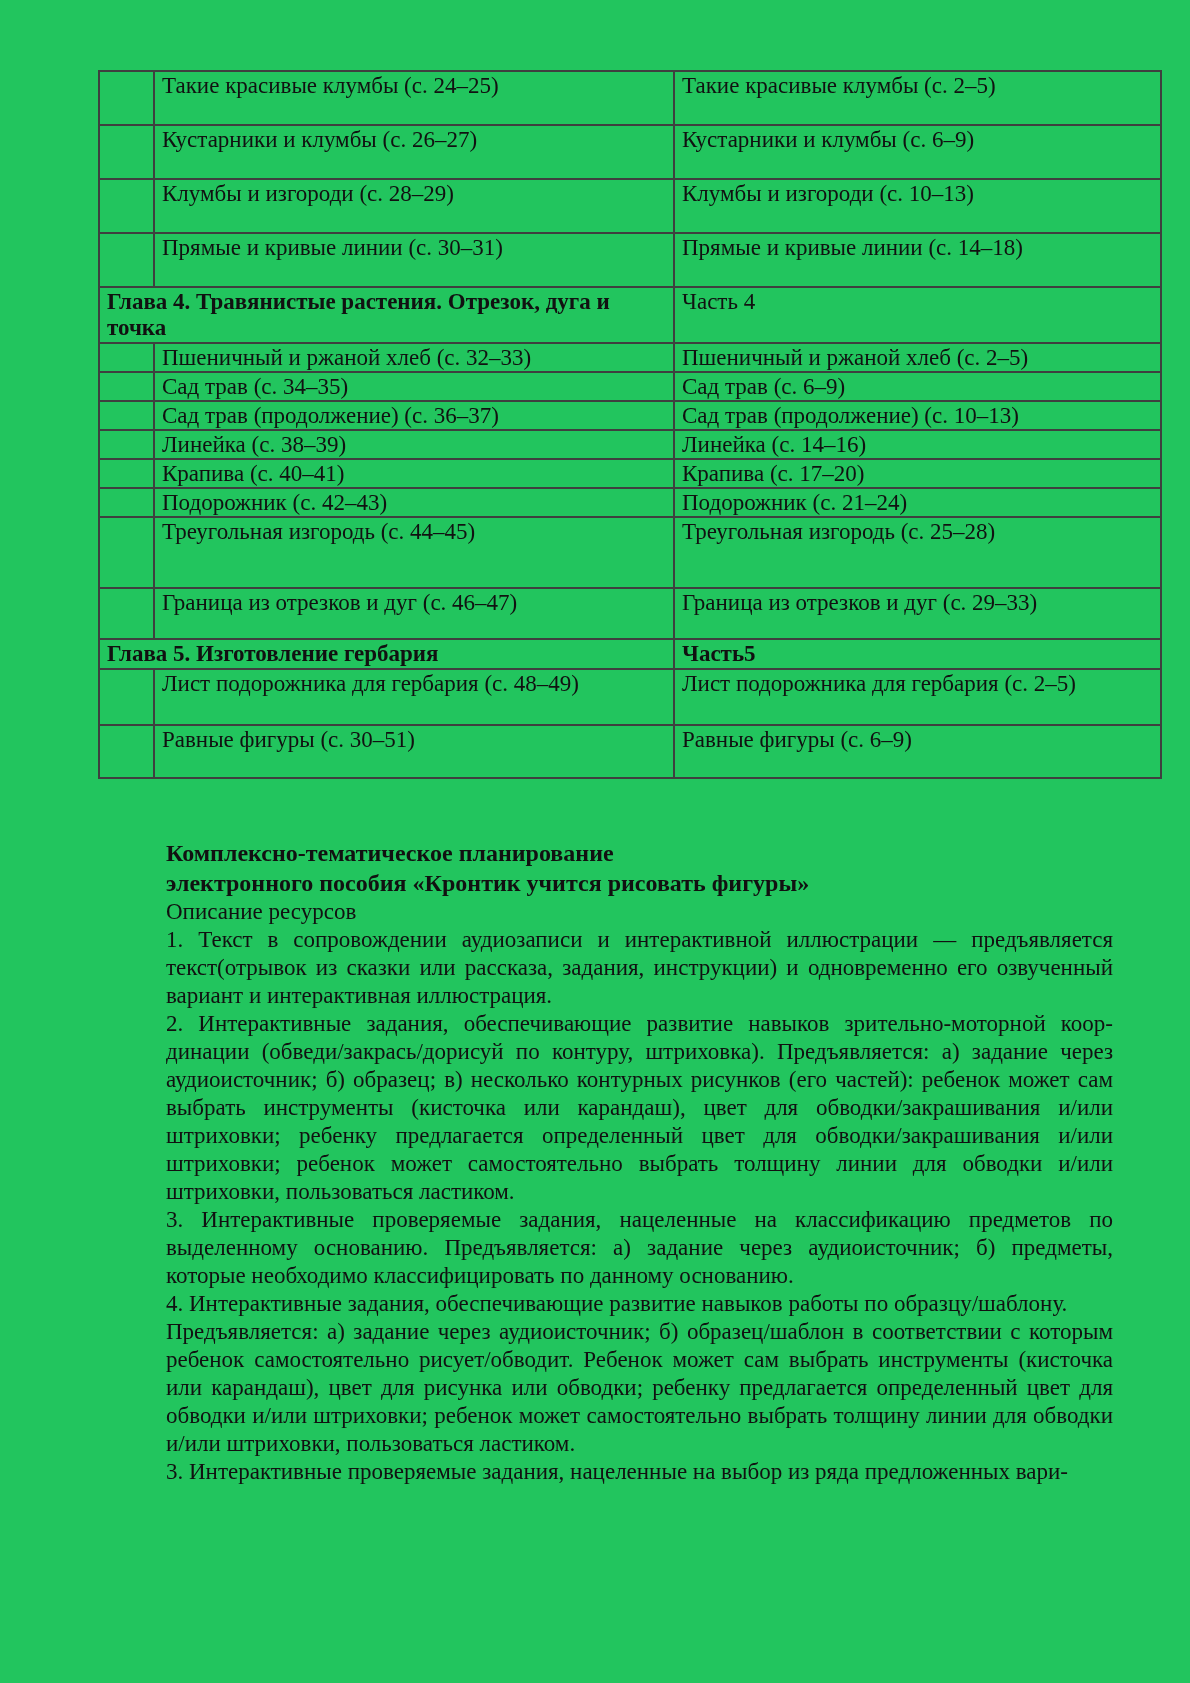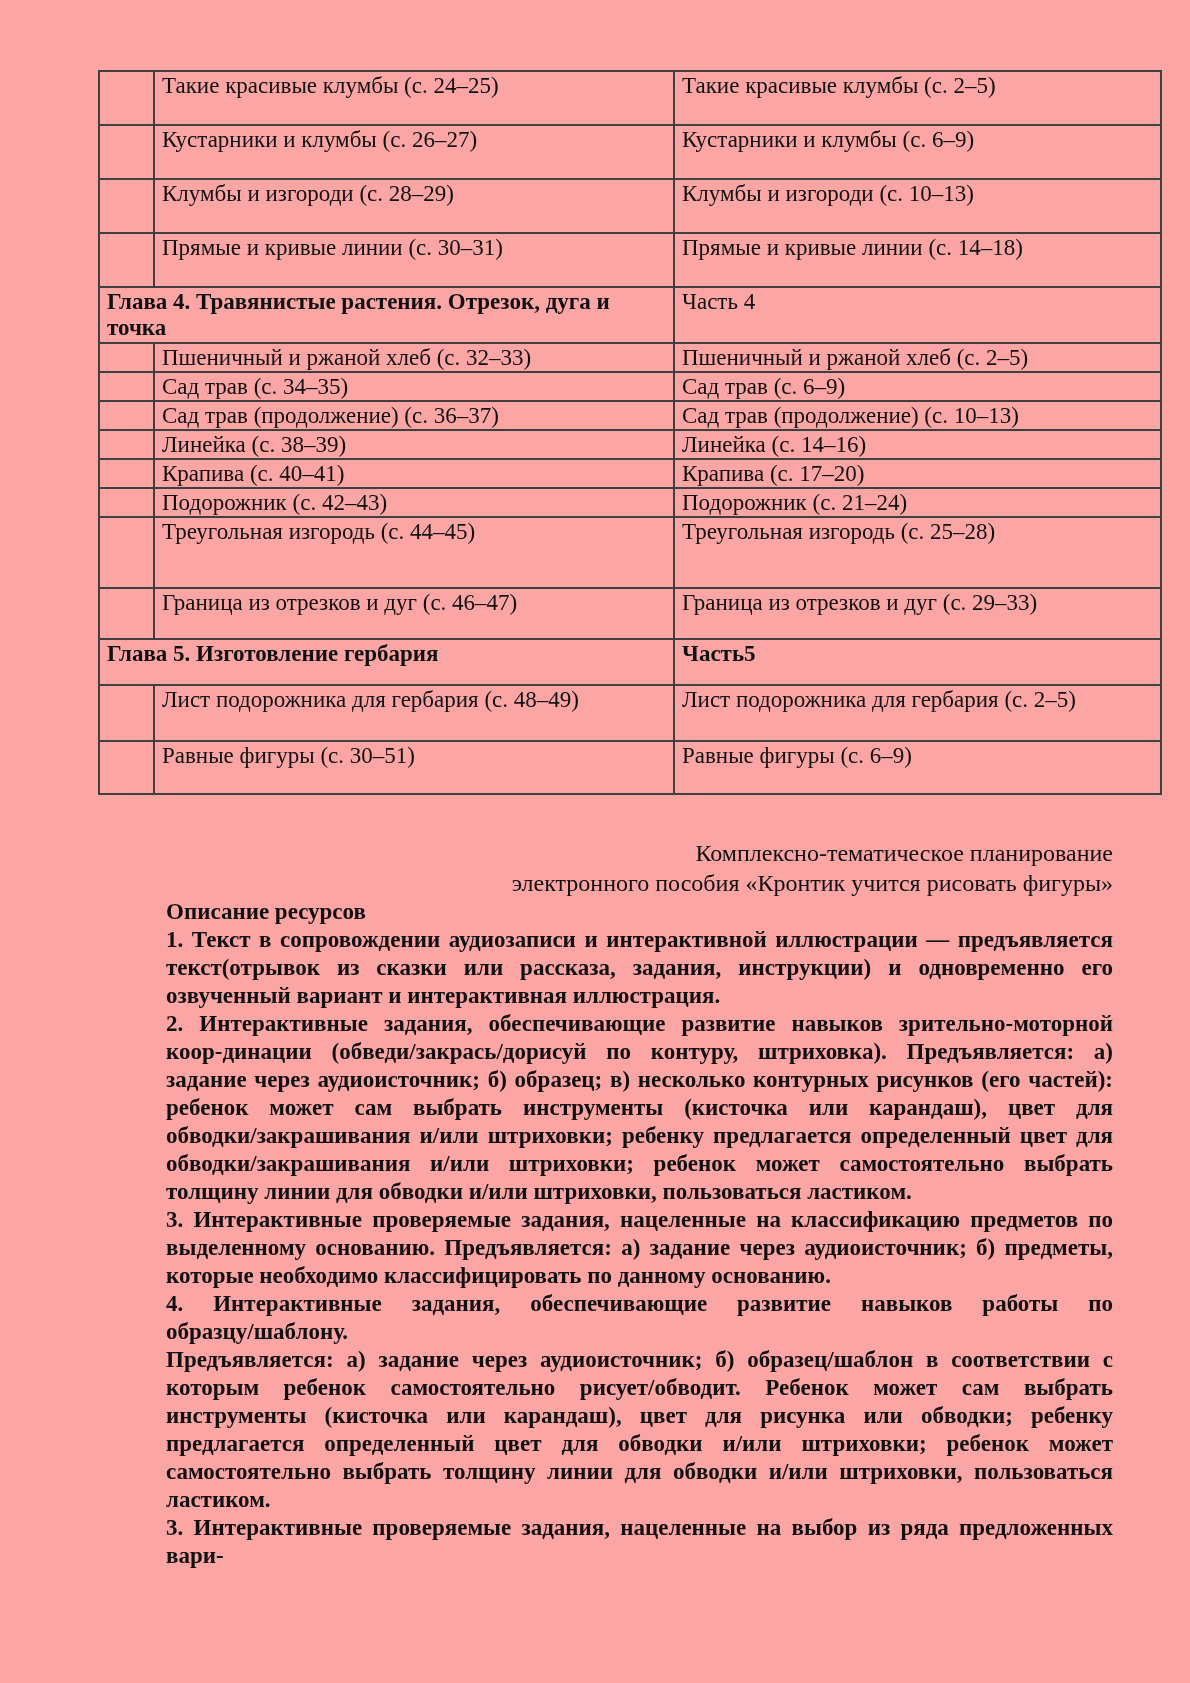--- a/index.html
+++ b/index.html
@@ -1,20 +1,20 @@
 <!DOCTYPE html>
 <html lang="ru"><head>
 <meta charset="utf-8">
 <style>
   html,body{margin:0;padding:0;background:#e8e8e8;}
   .page{
     position:relative;
     width:1190px;height:1683px;
     margin:0 auto;
-    background:#fca5a5;
+    background:#22c55e;
     font-family:"Liberation Serif","DejaVu Serif",serif;
     color:#111111;
     overflow:hidden;
   }
   
   table.toc{
     position:absolute;left:98px;top:70px;
     width:1062px;
     border-collapse:collapse;
     table-layout:fixed;
@@ -26,39 +26,39 @@
     vertical-align:top;
     padding:1px 6px 0 7px;
     overflow:hidden;
   }
   table.toc td.numcell{padding:0;}
   tr.h54{height:54px;}
   tr.h56{height:56px;}
   tr.h55{height:71px;}
   tr.h53{height:53px;}
   tr.h51{height:51px;}
-  tr.h30{height:46px;}
+  tr.h30{height:30px;}
   tr.h28{height:28px;}
   tr.chapter td{font-weight:bold;}
   tr.chapter td.part-normal{font-weight:normal;}
   
   .textblock{
     position:absolute;left:166px;top:838px;
     width:947px;
     font-size:23px;
     line-height:28px;
     text-align:justify;
   }
   .doc-title{
-    text-align:right;
-    font-weight:normal;
+    text-align:left;
+    font-weight:bold;
     font-size:24px;
     line-height:30px;
   }
-  .textblock p{margin:0;font-weight:bold;}
+  .textblock p{margin:0;}
 </style>
 </head>
 <body>
 
 <div class="page">
 
   <table class="toc">
     <colgroup>
       <col style="width:55px">
       <col style="width:520px">

